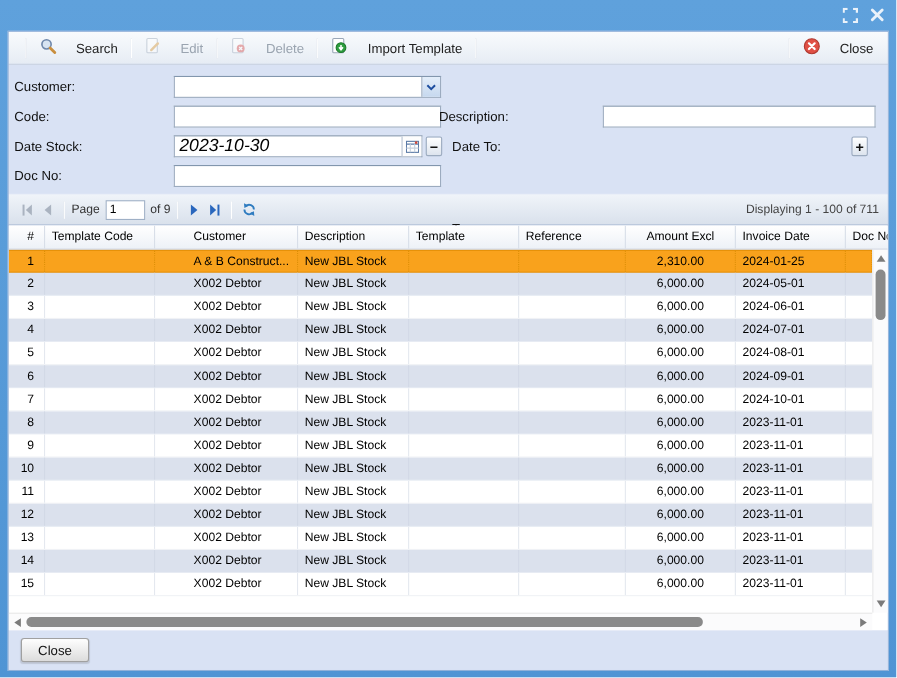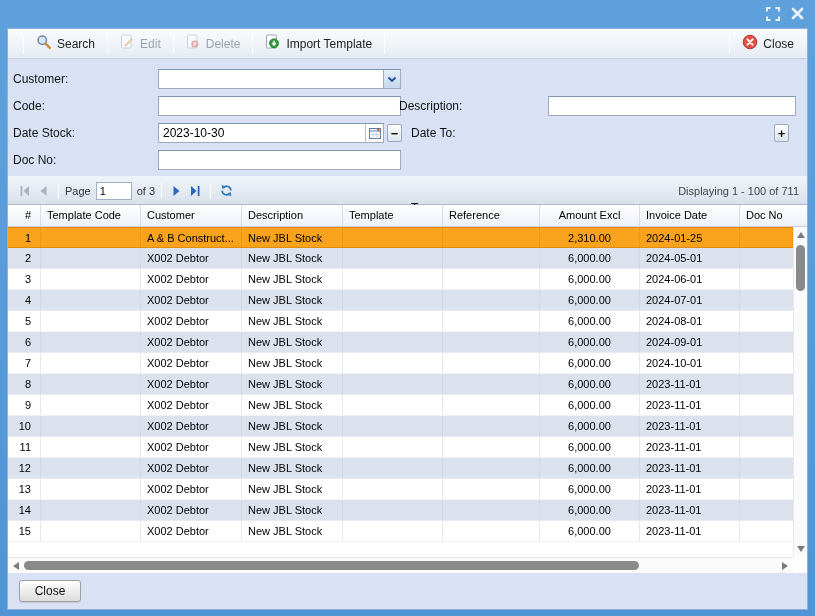--- a/index.html
+++ b/index.html
@@ -16,30 +16,30 @@
   .panel-header { height:23px; flex:none; background:linear-gradient(#eaf2fb,#c6daf0); border-bottom:1px solid #a9c4e2; display:flex; align-items:center; padding:0 4px 0 6px; }
   .panel-title { font-size:12px; font-weight:bold; color:#1a4f94; flex:1; }
   .hdr-btn { width:17px; height:16px; margin-left:2px; border:1px solid #7fa3cc; border-radius:3px; background:linear-gradient(#ffffff,#d8e6f4); display:flex; align-items:center; justify-content:center; font-size:10px; cursor:pointer; }
   .hdr-btn .gear { color:#5f6f94; font-size:11px; line-height:1; }
   .hdr-btn .swap { color:#2f7cc0; font-size:11px; font-weight:bold; line-height:1; }
   .hdr-btn .qm { color:#1d4e9f; font-weight:bold; font-size:11px; line-height:1; }
 
   
   .toolbar { height:30px; flex:none; background:linear-gradient(#f9fbfd,#e6ecf4); border-bottom:1px solid #c9d3e0; display:flex; align-items:center; padding:0 8px; font-size:12px; color:#222; }
   .tsep { width:1px; height:18px; background:#c5cedb; border-right:1px solid #ffffff; margin:0 7px; flex:none; }
-  .tbtn { display:flex; align-items:center; gap:5px; padding:3px 5px; border-radius:3px; cursor:pointer; white-space:nowrap;justify-content:space-between; }
+  .tbtn { display:flex; align-items:center; gap:17px; padding:3px 5px; border-radius:3px; cursor:pointer; white-space:nowrap;justify-content:space-between; }
   .tbtn.disabled { color:#9aa4b0; cursor:default; }
   .tbtn.disabled svg { opacity:.45; }
   .tb-spacer { flex:1; }
 
   
   .form { height:117px; flex:none; position:relative; background:#d9e2f4; font-size:12px; color:#111; }
   .flabel { position:absolute; height:20px; line-height:20px; }
   .field { position:absolute; height:20px; background:#fff; border:1px solid #9cabbf; border-top-color:#8296ad; display:flex; align-items:center; }
-  .field input { border:0; outline:none; flex:1; height:100%; padding:0 4px; font-size:12px; font-family:inherit; background:transparent; min-width:0; }
+  .field input { border:0; outline:none; flex:1; height:100%; padding:0 4px; font-size:16px; font-family:inherit; background:transparent; min-width:0;font-style:italic; }
   .combo-arrow { width:17px; height:100%; flex:none; border-left:1px solid #9cabbf; background:linear-gradient(#e4eefa,#c6d8ee); display:flex; align-items:center; justify-content:center; cursor:pointer; }
   .cal-btn { width:18px; height:100%; flex:none; border-left:1px solid #b6c2d2; background:#fdfdfd; display:flex; align-items:center; justify-content:center; cursor:pointer; }
   .small-btn { position:absolute; width:15px; height:18px; top:1px; background:linear-gradient(#ffffff,#dde4ee); border:1px solid #9cabbf; border-radius:2px; font-size:13px; font-weight:bold; color:#111; display:flex; align-items:center; justify-content:center; cursor:pointer; line-height:1; }
 
   
   .pager { height:29px; flex:none; background:linear-gradient(#f0f4f9,#d9e1ec); border-top:1px solid #eef3f9; border-bottom:1px solid #a9b9cf; display:flex; align-items:center; padding:0 8px; font-size:11px; color:#333; }
   .pbtn { width:18px; height:18px; display:flex; align-items:center; justify-content:center; cursor:pointer; }
   .pbtn.disabled { cursor:default; }
   .psep { width:1px; height:16px; background:#c8d1dd; border-right:1px solid #fff; margin:0 6px; }
   .page-input { width:36px; height:18px; border:1px solid #9fb0c6; font-size:11px; padding:0 3px; margin:0 5px; font-family:inherit; }
@@ -50,21 +50,21 @@
   .grid-header { height:22px; display:flex; background:linear-gradient(#ffffff,#edf1f7); border-bottom:1px solid #c6cedb; font-size:11px; color:#000; }
   .hc { border-right:1px solid #d8dee8; padding:4px 6px 0; white-space:nowrap; overflow:hidden; cursor:pointer; flex:none; }
   .grid-body { position:absolute; top:22px; left:0; right:14px; bottom:16px; overflow:hidden; }
   .tr { display:flex; height:21px; background:#fff; border-bottom:1px solid #f0f2f6; cursor:pointer; }
   .tr.alt { background:#dbe1ed; border-bottom-color:#e7ebf3; }
   .tr.sel { background:#f9a21c; border-top:1px solid #e28d05; border-bottom:1px solid #e28d05; height:21px; }
   .td { font-size:11px; color:#000; padding:4px 6px 0; white-space:nowrap; overflow:hidden; border-right:1px solid #e4e8ef; flex:none; }
   .tr.alt .td { border-right-color:#d2d9e6; }
   .tr.sel .td { border-right:1px dotted #dd8f07; }
   .c0 { width:33px; text-align:right; padding-right:9px; }
-  .c1 { width:100px; } .c2 { width:101px; } .c3 { width:101px; } .c4 { width:100px; }
+  .c1 { width:100px; } .c2 { width:101px;margin-left:29px; } .c3 { width:101px; } .c4 { width:100px; }
   .c5 { width:97px; } .c6 { width:100px; text-align:center; } .c7 { width:100px; }
   .c8 { flex:1 1 auto; border-right:0; }
 
   
   .vsb { position:absolute; top:22px; right:0; bottom:16px; width:14px; background:#fbfbfc; border-left:1px solid #e8e8e8; }
   .vsb .arrow-up { position:absolute; top:5px; left:3px; width:0; height:0; border-left:4px solid transparent; border-right:4px solid transparent; border-bottom:6px solid #7b7b7b; }
   .vsb .arrow-down { position:absolute; bottom:5px; left:3px; width:0; height:0; border-left:4px solid transparent; border-right:4px solid transparent; border-top:6px solid #7b7b7b; }
   .vsb .thumb { position:absolute; top:18px; left:2px; width:9px; height:46px; background:#8a8a8a; border-radius:5px; cursor:grab; }
   .hsb { position:absolute; left:0; right:14px; bottom:0; height:16px; background:#fbfbfc; border-top:1px solid #e8e8e8; }
   .hsb .arrow-left { position:absolute; left:5px; top:4px; width:0; height:0; border-top:4px solid transparent; border-bottom:4px solid transparent; border-right:6px solid #7b7b7b; }
@@ -196,21 +196,21 @@
           </svg>
         </span>
       <span class="pbtn disabled">
           <svg width="12" height="12" viewBox="0 0 12 12">
             <polygon points="9.5,1 3.5,6 9.5,11" fill="#aab3c0"></polygon>
           </svg>
         </span>
       <span class="psep"></span>
       <span>Page</span>
       <input class="page-input" value="1" style="">
-      <span>of 3</span>
+      <span>of 9</span>
       <span class="psep"></span>
       <span class="pbtn">
           <svg width="12" height="12" viewBox="0 0 12 12">
             <polygon points="2.5,1 8.5,6 2.5,11" fill="#2a67bd"></polygon>
           </svg>
         </span>
       <span class="pbtn">
           <svg width="12" height="12" viewBox="0 0 12 12">
             <polygon points="2,1 7.5,6 2,11" fill="#2a67bd"></polygon>
             <rect x="8.7" y="1" width="1.8" height="10" fill="#2a67bd"></rect>

